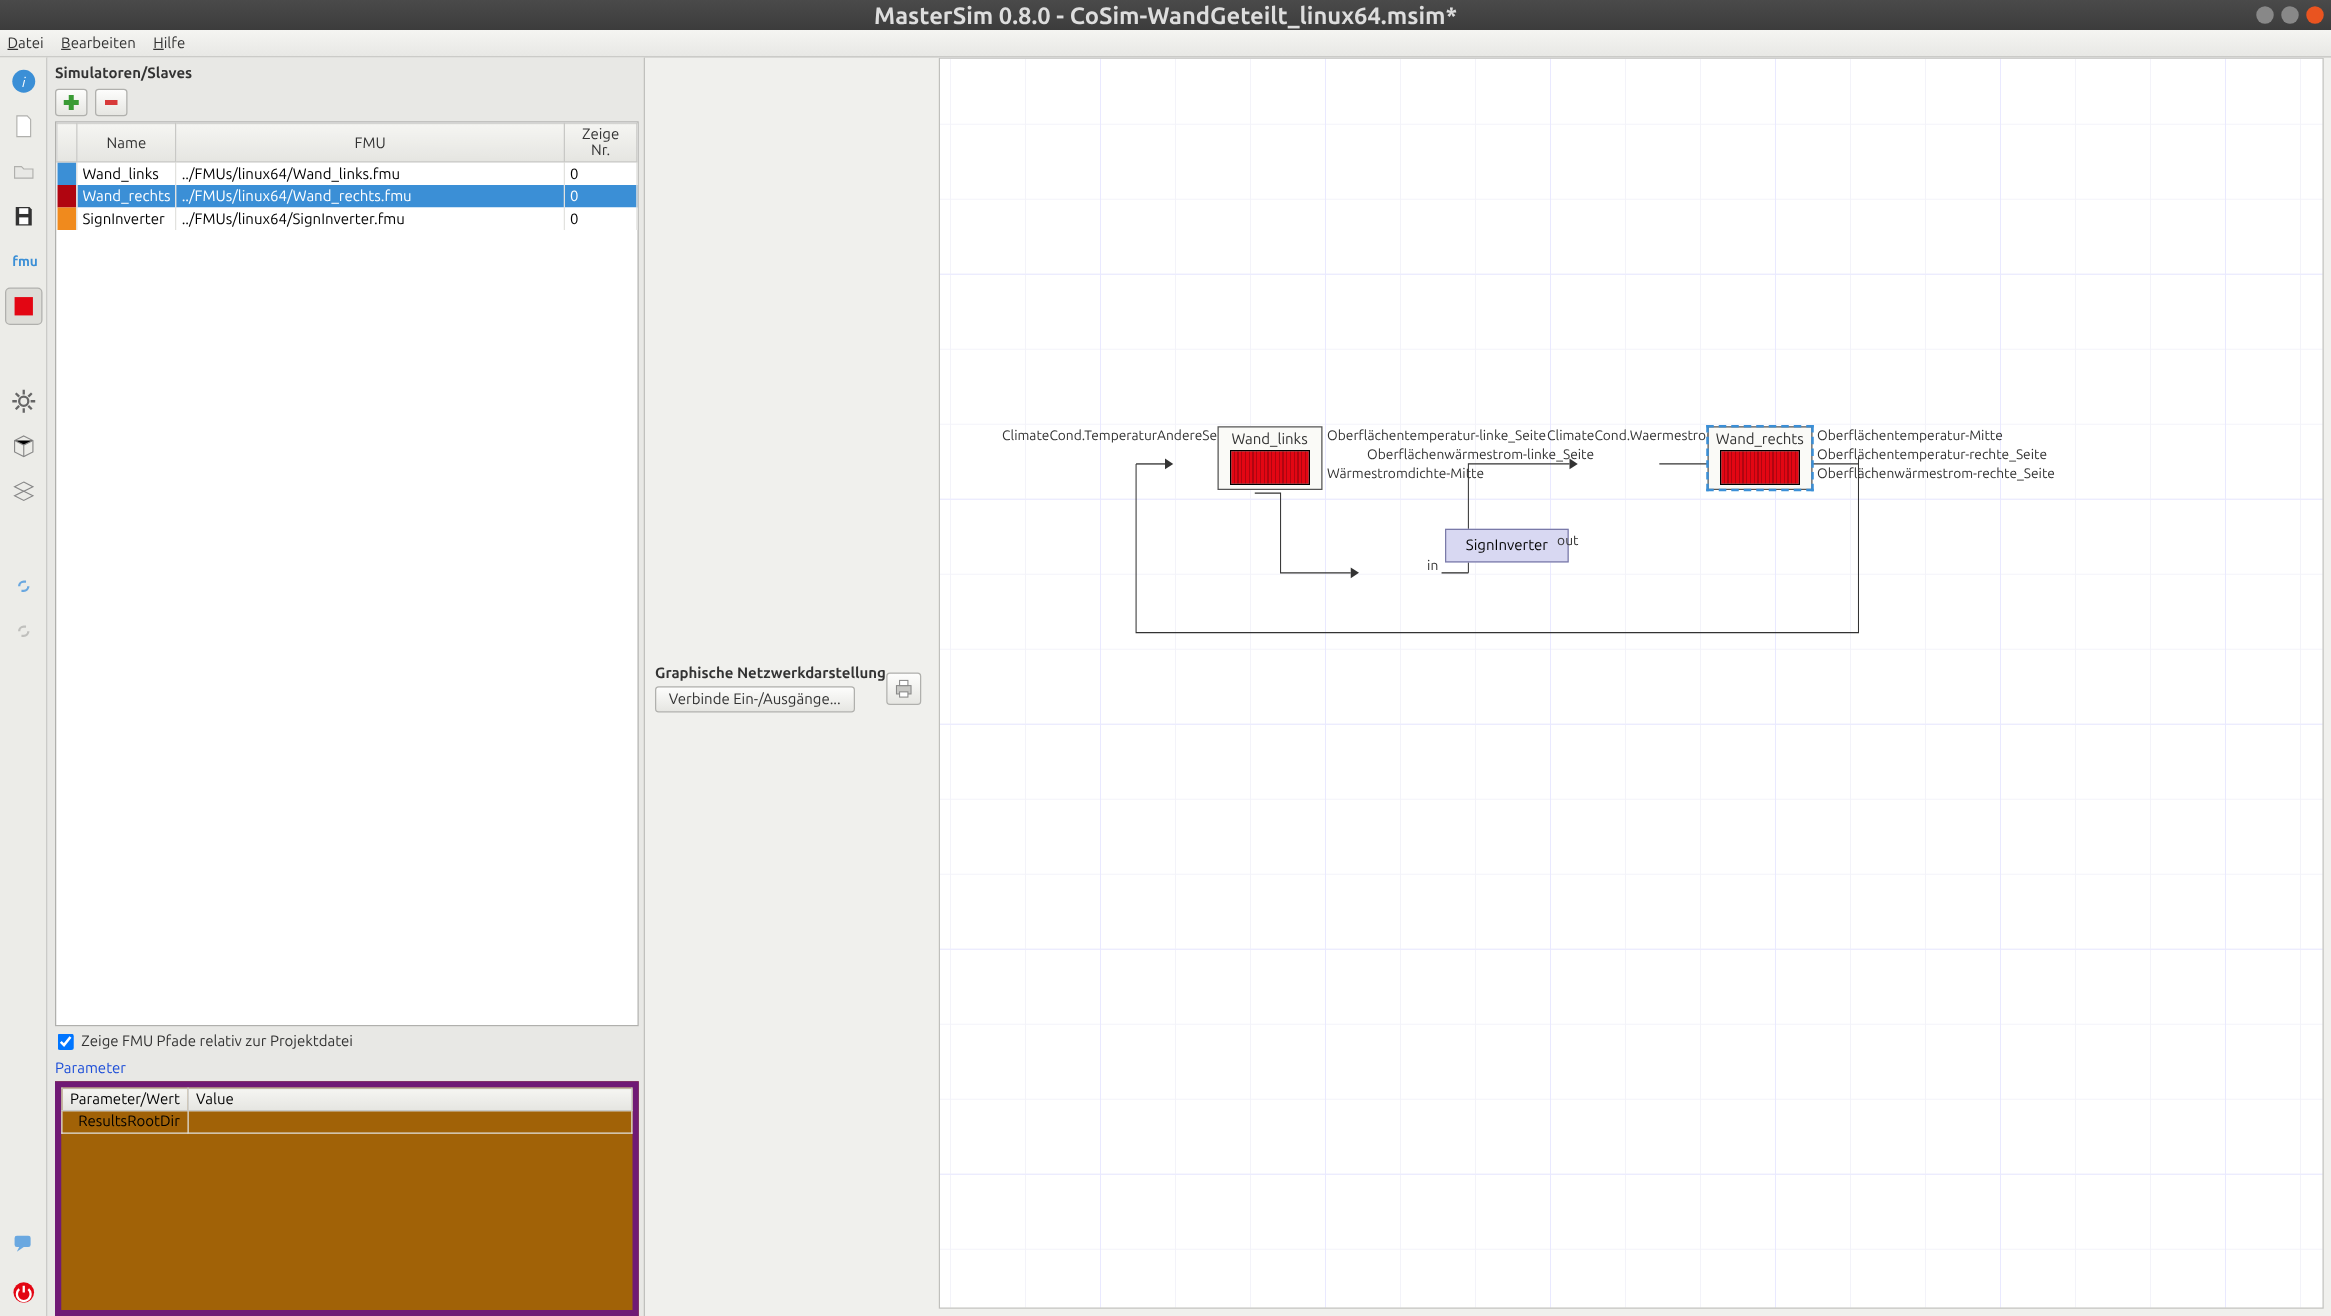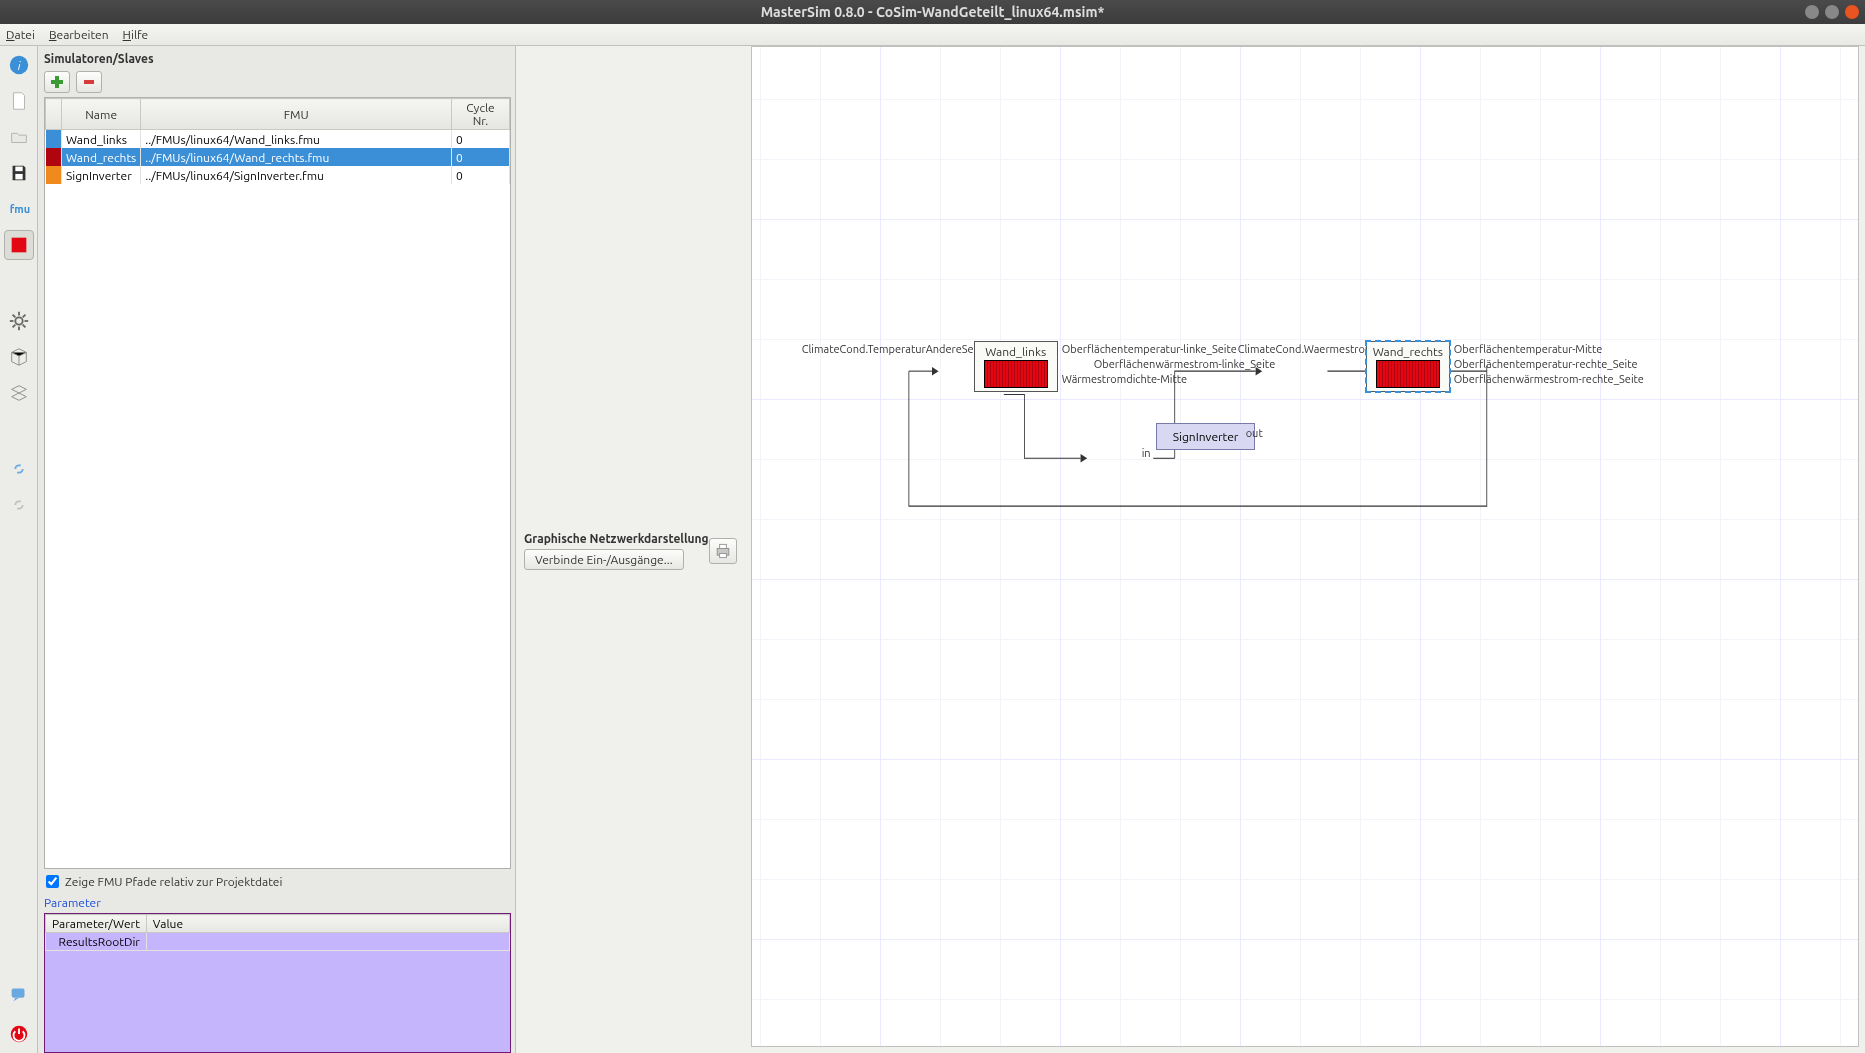--- a/index.html
+++ b/index.html
@@ -3,21 +3,21 @@
   <meta charset="utf-8">
   <style>
     * { margin: 0; padding: 0; box-sizing: border-box; font-family: "Ubuntu", "Segoe UI", sans-serif; font-size: 12px; }
     body { background: #f0f0ed; width: 1865px; height: 1053px; overflow: hidden; }
 
     
     .titlebar {
       height: 24px; background: linear-gradient(#4a4a4a, #3c3c3c);
       display: flex; align-items: center; justify-content: center; position: relative;
     }
-    .titlebar-title { color: #ddd; font-weight: bold; font-size: 14px; }
+    .titlebar-title { color: #ddd; font-weight: bold; font-size: 19px; }
     .win-controls { position: absolute; right: 6px; display: flex; gap: 6px; }
     .win-btn { width: 14px; height: 14px; border-radius: 50%; }
     .win-min { background: #888; } .win-max { background: #888; } .win-close { background: #e95420; }
 
     
     .menubar { height: 22px; background: linear-gradient(#f5f5f2,#e8e8e5); border-bottom:1px solid #c0c0bd; display:flex; align-items:center; padding:0 6px; gap:14px; }
     .menubar span { color:#333; cursor:default; }
     .menubar span u { text-decoration: underline; }
 
     
@@ -46,21 +46,21 @@
     .color-chip { width:100%; height:18px; }
     .th-corner{ width:16px; }
     .th-name{ width:70px; text-align:center; }
     .th-fmu{ text-align:center; }
     .th-cycle{ width:58px; text-align:center; }
 
     .rel-check { padding:6px 2px 2px 2px; display:flex; align-items:center; gap:6px; color:#333; }
     .rel-check input { width:13px; height:13px; }
 
     .param-title { font-weight:normal; color:#1d4ed8; padding:6px 0 4px 0; }
-    .param-wrap { border:1px solid #701a75; background:#c4b5fd; height:140px; }
+    .param-wrap { border:5px solid #701a75; background:#a16207; height:188px; }
     .ptbl { width:100%; border-collapse:collapse; }
     .ptbl th { background:linear-gradient(#f5f5f2,#e5e5e1); border:1px solid #c8c8c5; padding:2px 6px; font-weight:normal; text-align:left; }
     .ptbl td { border:1px solid #e2e2df; padding:2px 6px; }
     .ptbl .pw{ width:92px; text-align:right; }
 
     
     .right-panel { flex:1; display:flex; flex-direction:row; }
     .right-header { padding:6px 8px 4px 8px; display:flex; align-items:center; justify-content:space-between; }
     .right-title { font-weight:bold; color:#333; }
     .btn { border:1px solid #b0b0ad; border-radius:3px; background:linear-gradient(#fdfdfc,#e6e6e2); padding:3px 10px; cursor:pointer; color:#333; }
@@ -213,21 +213,21 @@
           </svg>
       </div>
     </div>
     <div class="table-wrap">
       <table class="tbl">
         <thead>
           <tr>
             <th class="th-corner"></th>
             <th class="th-name">Name</th>
             <th class="th-fmu">FMU</th>
-            <th class="th-cycle">Cycle Nr.</th>
+            <th class="th-cycle">Zeige Nr.</th>
           </tr>
         </thead>
         <tbody id="slaves-tbody">
             <tr class="row">
               <td class="color-cell">
                 <div class="color-chip" style="background:#3b8fd6"></div>
               </td>
               <td>Wand_links</td>
               <td>../FMUs/linux64/Wand_links.fmu</td>
               <td>0</td>

